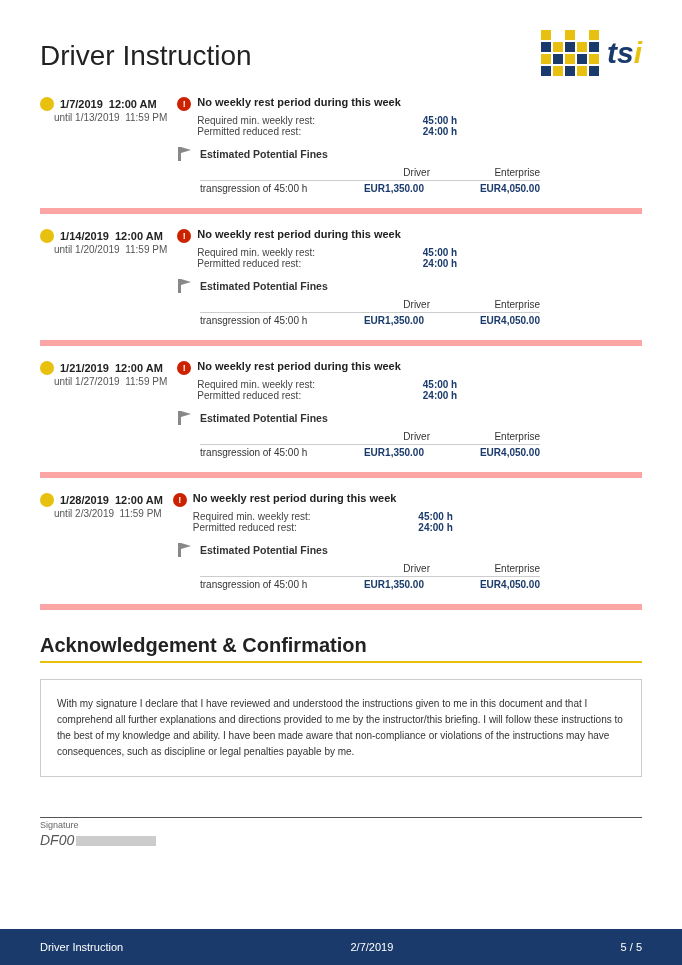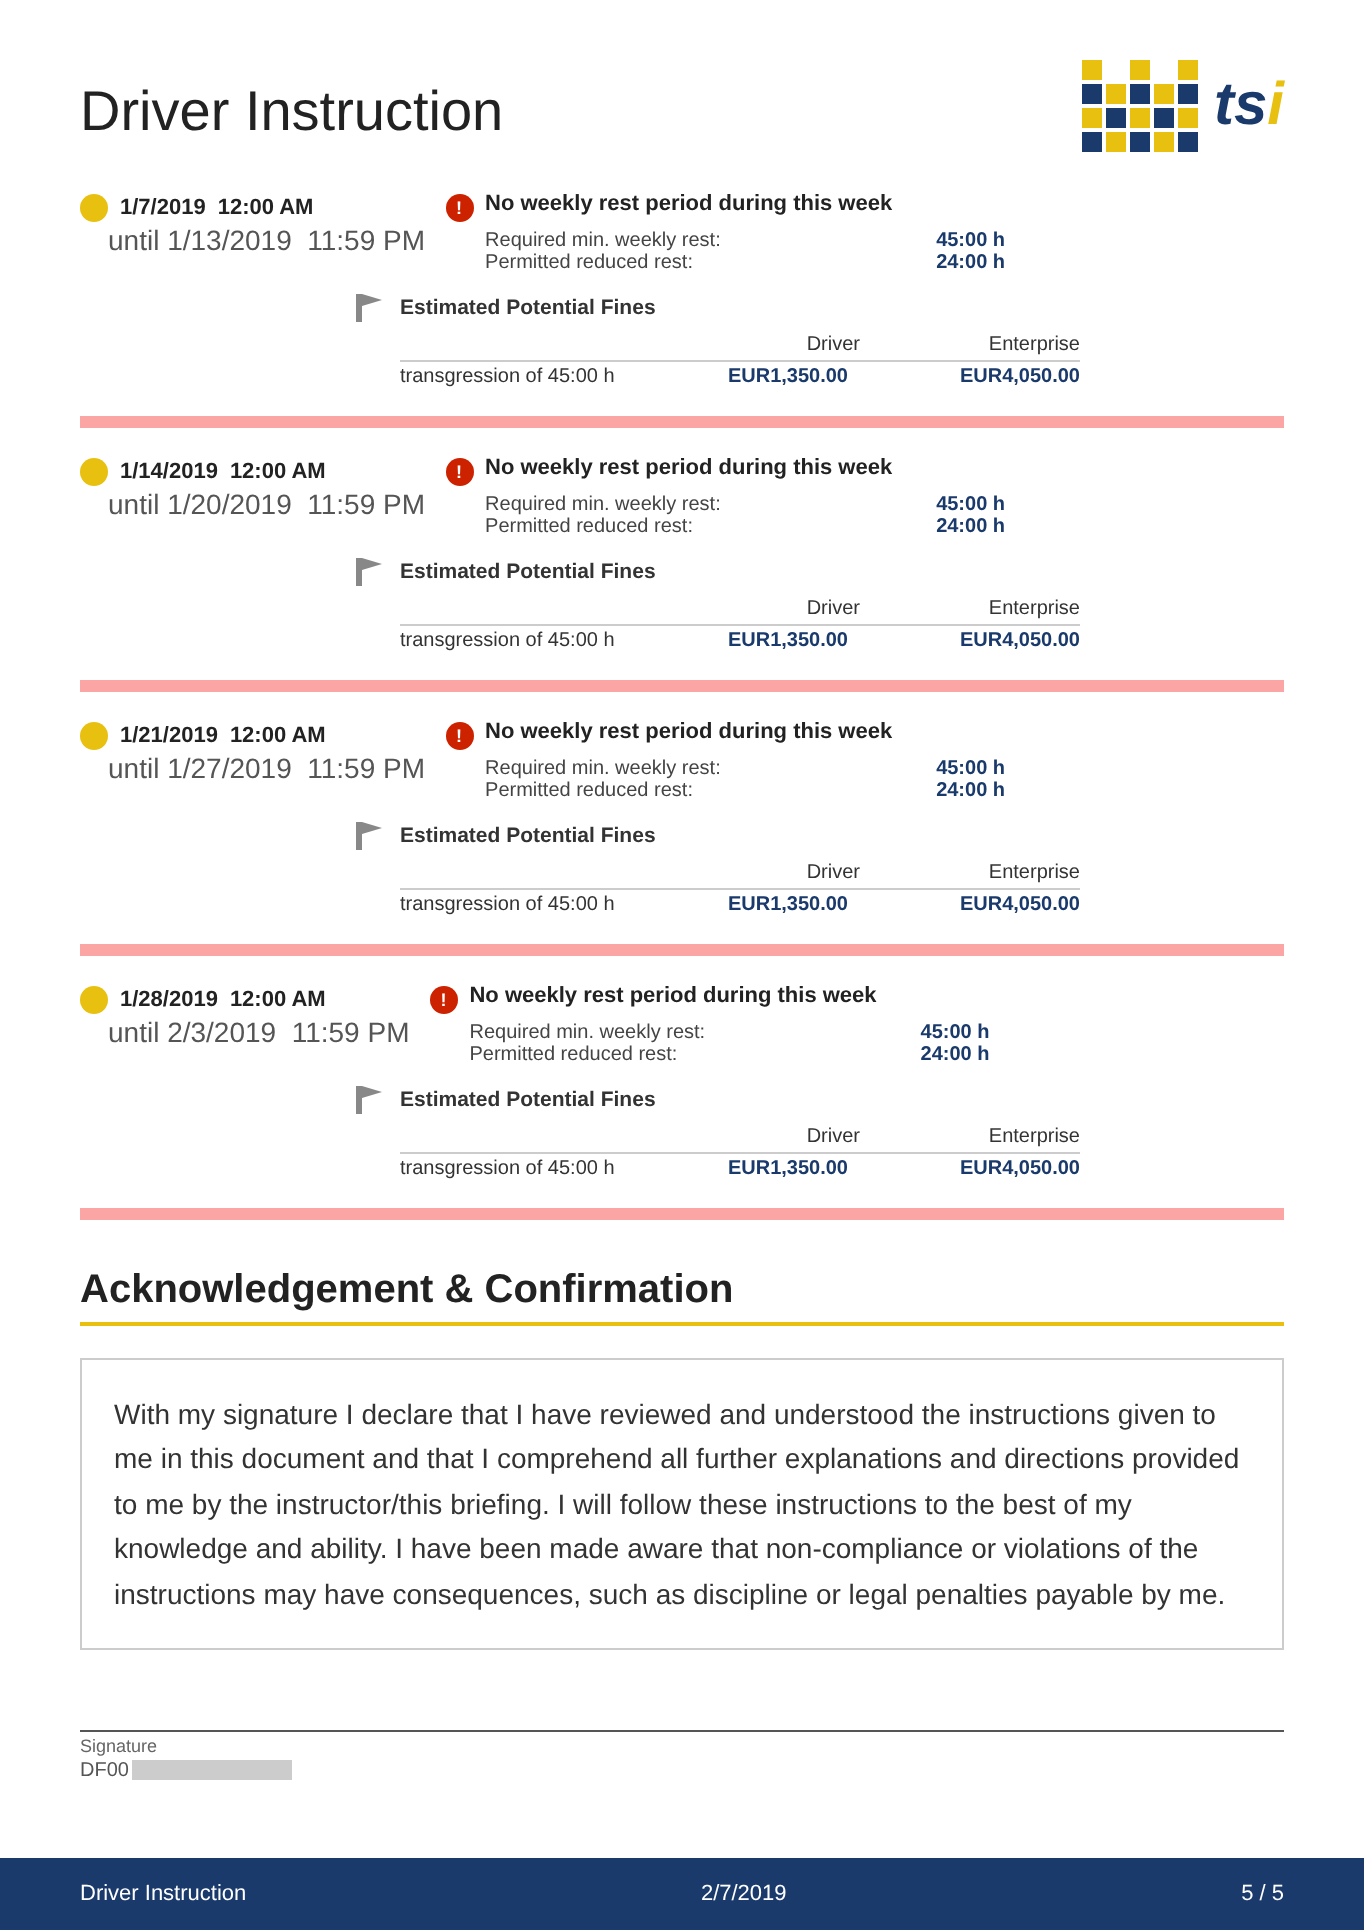--- a/index.html
+++ b/index.html
@@ -67,21 +67,21 @@
     .date-main {
       font-size: 11px;
       font-weight: bold;
       color: #222;
       display: flex;
       gap: 6px;
       align-items: center;
     }
     .date-until {
       color: #555;
-      font-size: 14px;
+      font-size: 10px;
       margin-top: 1px;
       padding-left: 14px;
     }
     .bullet-icon {
       width: 14px;
       height: 14px;
       border-radius: 50%;
       background: #e8c010;
       display: inline-block;
       flex-shrink: 0;
@@ -200,21 +200,21 @@
       font-size: 20px;
       font-weight: bold;
       color: #222;
       border-bottom: 2px solid #e8c010;
       padding-bottom: 4px;
       margin-bottom: 16px;
     }
     .ack-box {
       border: 1px solid #ccc;
       padding: 16px;
-      font-size: 14px;
+      font-size: 10px;
       color: #333;
       line-height: 1.6;
       margin-bottom: 40px;
     }
     .signature-area {
       display: flex;
       gap: 40px;
       align-items: flex-end;
       margin-top: 40px;
     }
@@ -230,22 +230,23 @@
       border-top: 1px solid #555;
       padding-top: 2px;
       margin-bottom: 2px;
     }
     .sig-name {
       font-size: 14px;
       font-weight: bold;
       color: #222;
     }
     .sig-id {
-      font-size: 10px;
+      font-size: 14px;
       color: #555;
+      font-style: italic;
     }
     .sig-id-redacted {
       display: inline-block;
       background: #ccc;
       width: 80px;
       height: 10px;
       vertical-align: middle;
       margin-left: 2px;
     }
 

